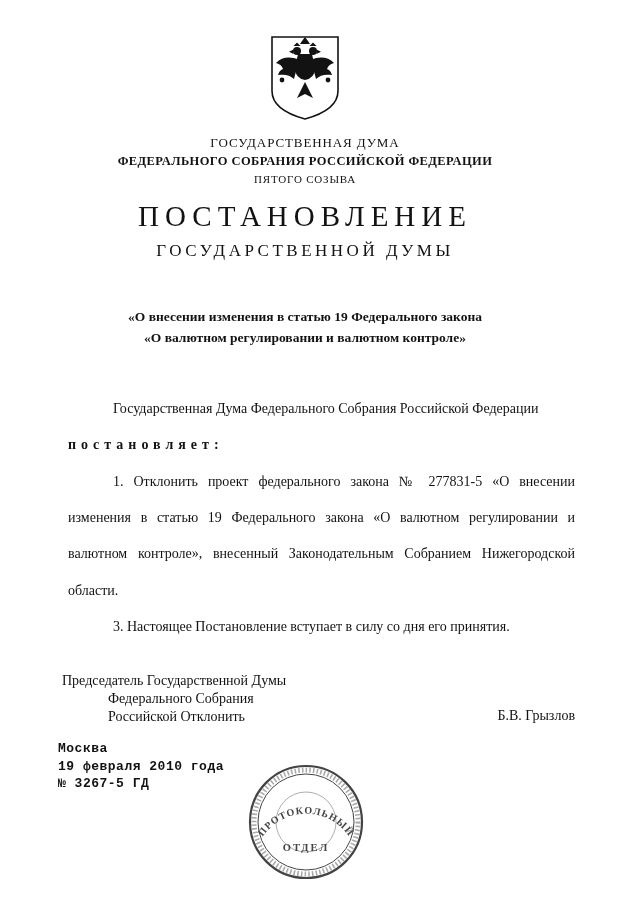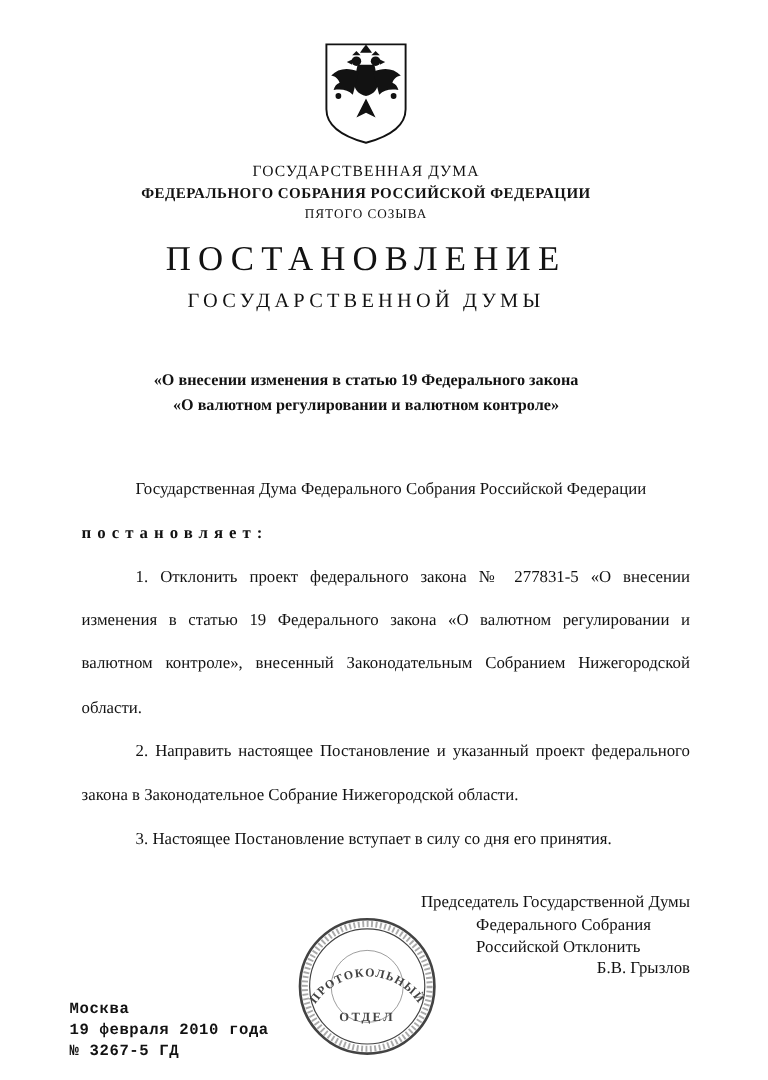--- a/index.html
+++ b/index.html
@@ -26,21 +26,21 @@
 
   .subject { font-weight: bold; font-size: 13.5px; line-height: 1.55; margin-top: 46px; }
 
   .doc-body { font-size: 14px; line-height: 2.6; text-align: justify; margin: 0 65px 0 68px; }
   .intro    { margin-top: 42px; text-indent: 45px; }
   .resolves { font-weight: bold; letter-spacing: 5px; text-align: left; }
   .item     { text-indent: 45px; }
 
   .signature {
     display: flex; justify-content: space-between; align-items: flex-end;
-    margin: 26px 65px 0 62px; font-size: 14px; line-height: 1.3; flex-direction: column;
+    margin: 26px 65px 0 62px; font-size: 14px; line-height: 1.3;
   }
   .sig-indent { padding-left: 46px; }
   .sig-name { white-space: nowrap; padding-bottom: 1px; }
 
   .footer {
     margin: 14px 0 0 58px;
     font-family: "Liberation Mono", "DejaVu Sans Mono", monospace;
     font-weight: bold; font-size: 13px; line-height: 1.35;
     letter-spacing: 0.5px;
   }
@@ -89,21 +89,20 @@
 
   <div class="subject center-block">
     <div>«О внесении изменения в статью 19 Федерального закона</div>
     <div>«О валютном регулировании и валютном контроле»</div>
   </div>
 
   <div class="doc-body">
     <p class="intro">Государственная Дума Федерального Собрания Российской Федерации</p>
     <p class="resolves">постановляет:</p>
     <p class="item">1. Отклонить проект федерального закона № 277831-5 «О внесении изменения в статью 19 Федерального закона «О валютном регулировании и валютном контроле», внесенный Законодательным Собранием Нижегородской области.</p>
-    <p class="item">2. Направить настоящее Постановление и указанный проект федерального закона в Законодательное Собрание Нижегородской области.</p>
     <p class="item">3. Настоящее Постановление вступает в силу со дня его принятия.</p>
   </div>
 
   <div class="signature">
     <div>
       <div>Председатель Государственной Думы</div>
       <div class="sig-indent">Федерального Собрания</div>
       <div class="sig-indent">Российской Отклонить</div>
     </div>
     <div class="sig-name">Б.В. Грызлов</div>

